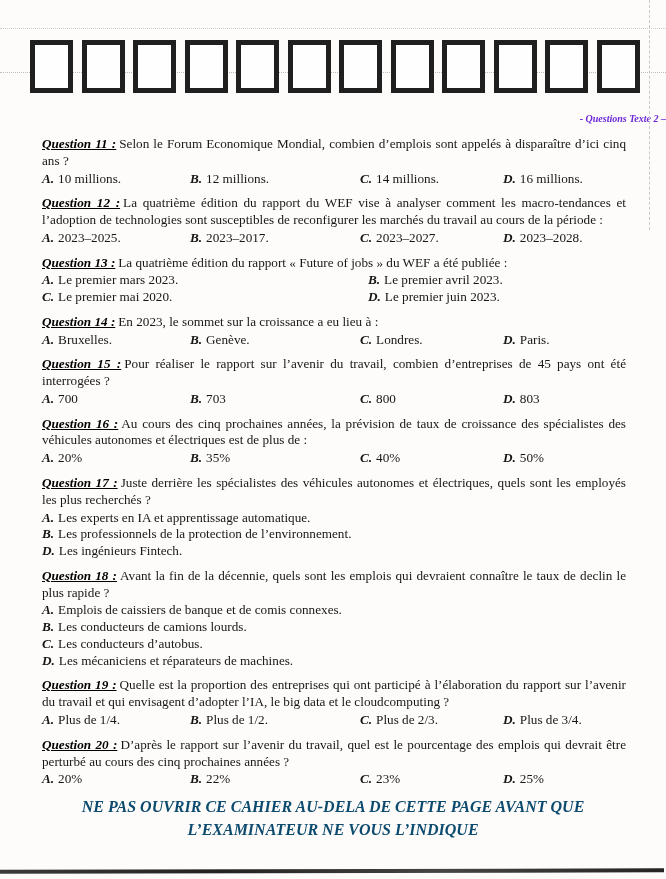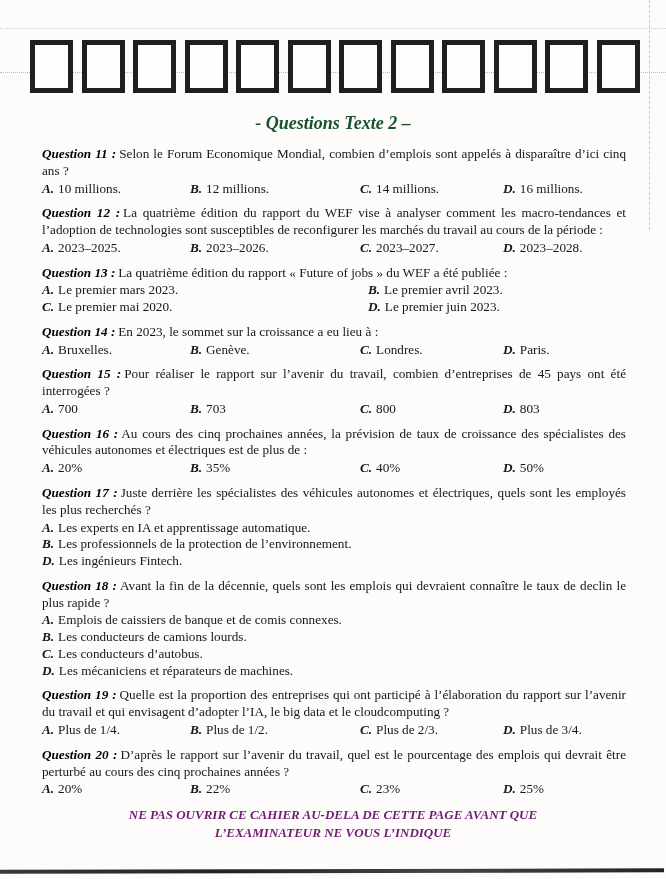--- a/index.html
+++ b/index.html
@@ -23,40 +23,40 @@
   .boxes::before {
     content:""; position:absolute; left:-30px; right:-26px; top:32px;
     border-top:1px dotted #bdbcb8;
   }
   .box {
     width:43px; height:53px; background:#fefefe;
     border:5px solid #1f1f1f; position:relative; z-index:1;
   }
   
   .title {
-    margin-top:20px; text-align:center;
-    font-size:18px; font-weight:bold; font-style:italic; color:#14532d;
+    margin-top:20px; text-align:right;
+    font-size:10px; font-weight:bold; font-style:italic; color:#6d28d9;
   }
   
   .questions { margin:12px 40px 0 42px; }
   .q { margin-bottom:8px; }
   .qtext {
     font-size:13.2px; line-height:1.27; text-align:justify; color:#171717;
   }
-  .qlabel { font-weight:bold; font-style:italic; color:#000; padding-right:3px; }
+  .qlabel { font-weight:bold; font-style:italic; color:#000; padding-right:3px;text-decoration:underline; }
   .opts { font-size:13.2px; line-height:1.27; margin-top:1px; }
   .opts-row4 { display:grid; grid-template-columns:148px 170px 143px auto; }
   .opts-2x2  { display:grid; grid-template-columns:326px auto; }
   .opts-stack .opt { display:block; }
   .opt-letter { font-weight:bold; font-style:italic; padding-right:4px; }
   
   .footer {
     margin-top:4px; text-align:center;
-    font-size:13px; font-weight:bold; font-style:italic;
-    line-height:1.42; color:#701a75;
+    font-size:16px; font-weight:bold; font-style:italic;
+    line-height:1.42; color:#0c4a6e;
   }
   .bottom-rule {
     position:absolute; left:0; right:2px; bottom:6px; height:4px;
     background:linear-gradient(90deg,#3a3a38,#222,#454543,#242422);
     transform:rotate(-0.12deg);
   }
 </style>
 </head>
 <body>
 
@@ -90,21 +90,21 @@
         <span class="opt"><span class="opt-letter">B.</span><span>12 millions.</span></span>
         <span class="opt"><span class="opt-letter">C.</span><span>14 millions.</span></span>
         <span class="opt"><span class="opt-letter">D.</span><span>16 millions.</span></span>
       </div>
     </div>
 
     <div class="q">
       <p class="qtext"><span class="qlabel">Question 12 :</span><span>La quatrième édition du rapport du WEF vise à analyser comment les macro-tendances et l’adoption de technologies sont susceptibles de reconfigurer les marchés du travail au cours de la période :</span></p>
       <div class="opts opts-row4">
         <span class="opt"><span class="opt-letter">A.</span><span>2023–2025.</span></span>
-        <span class="opt"><span class="opt-letter">B.</span><span>2023–2026.</span></span>
+        <span class="opt"><span class="opt-letter">B.</span><span>2023–2017.</span></span>
         <span class="opt"><span class="opt-letter">C.</span><span>2023–2027.</span></span>
         <span class="opt"><span class="opt-letter">D.</span><span>2023–2028.</span></span>
       </div>
     </div>
 
     <div class="q">
       <p class="qtext"><span class="qlabel">Question 13 :</span><span>La quatrième édition du rapport « Future of jobs » du WEF a été publiée :</span></p>
       <div class="opts opts-2x2">
         <span class="opt"><span class="opt-letter">A.</span><span>Le premier mars 2023.</span></span>
         <span class="opt"><span class="opt-letter">B.</span><span>Le premier avril 2023.</span></span>

